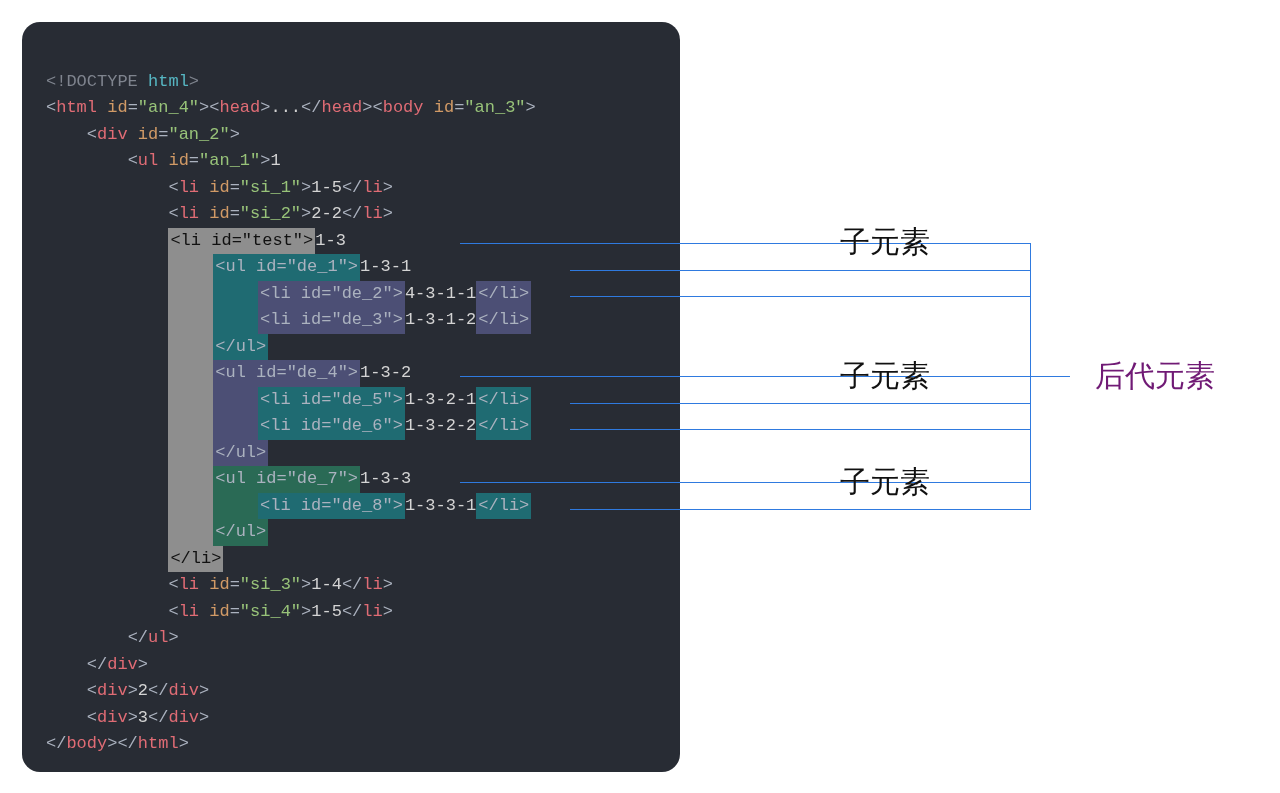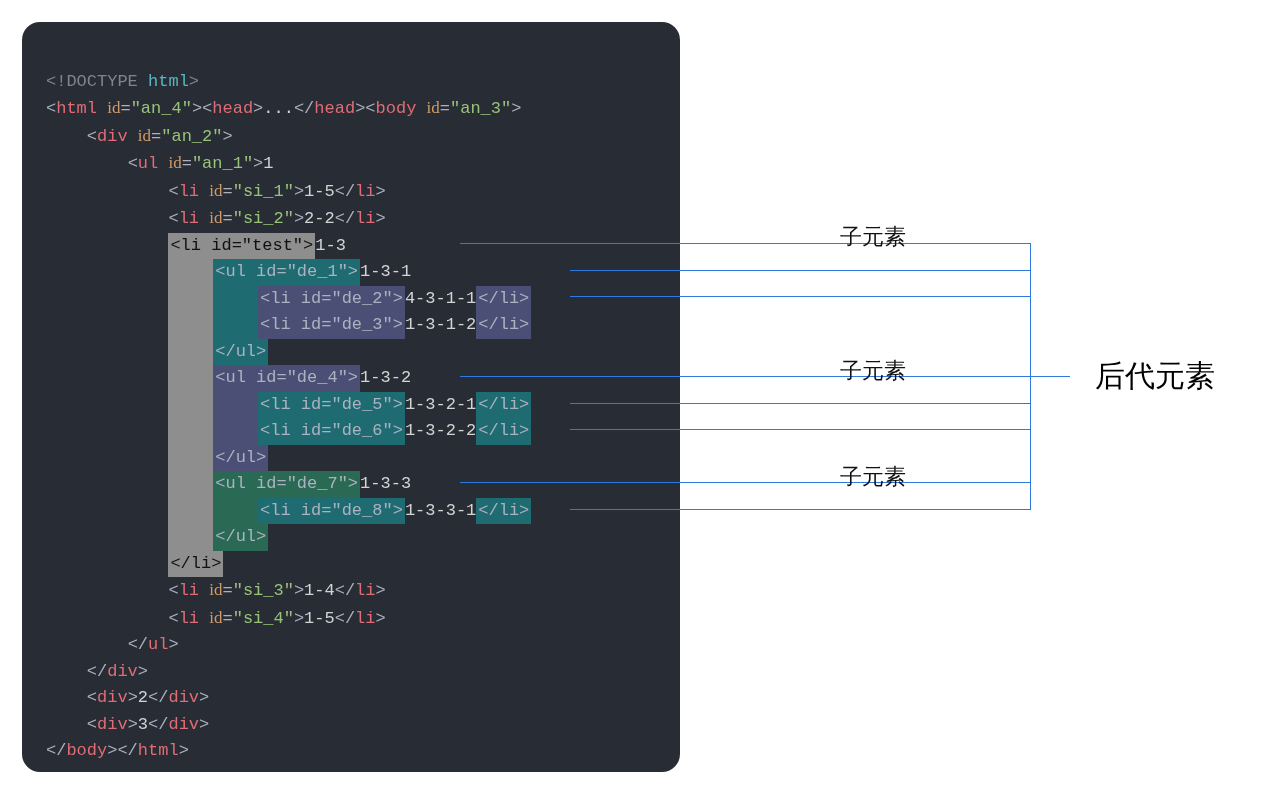--- a/index.html
+++ b/index.html
@@ -20,35 +20,35 @@
     height: 750px;
     background: #282c34;
     border-radius: 18px;
     padding: 20px 24px;
     color: #abb2bf;
     line-height: 26.5px;
     white-space: pre;
   }
   .gray { color: #7f848e; text-align: right; }
   .tag  { color: #e06c75; }        
-  .attr { color: #d19a66; font-family: Liberation Serif, serif; }        
+  .attr { color: #d19a66; }        
   .val  { color: #98c379; }        
   .txt  { color: #d4d4d4; }        
   .pun  { color: #abb2bf; }        
   .key  { color: #56b6c2; }        
 
   
   .hl-grey  { background: #8e8e8e; color:#111; }  
   .hl-teal  { background: #1f6b72; }
   .hl-purp  { background: #4c4f75; }
   .hl-green { background: #2a6a55; }
 
   .hl { display:inline-block; padding:0 2px; }
-  .child-label  { font-size: 22px; color:#111; position:absolute; }
-  .desc-label   { font-size: 30px; color:#000000; position:absolute; }
+  .child-label  { font-size: 30px; color:#111; position:absolute; }
+  .desc-label   { font-size: 30px; color:#701a75; position:absolute; }
 
   
   .vbar { position:absolute; width:1px; background:#2f7adf; }
   .hbar { position:absolute; height:1px; background:#2f7adf; }
 </style>
 </head>
 <body>
 
 <div class="code-panel">
 <span class="gray"><span>&lt;!DOCTYPE </span><span class="key">html</span><span>&gt;</span></span>

